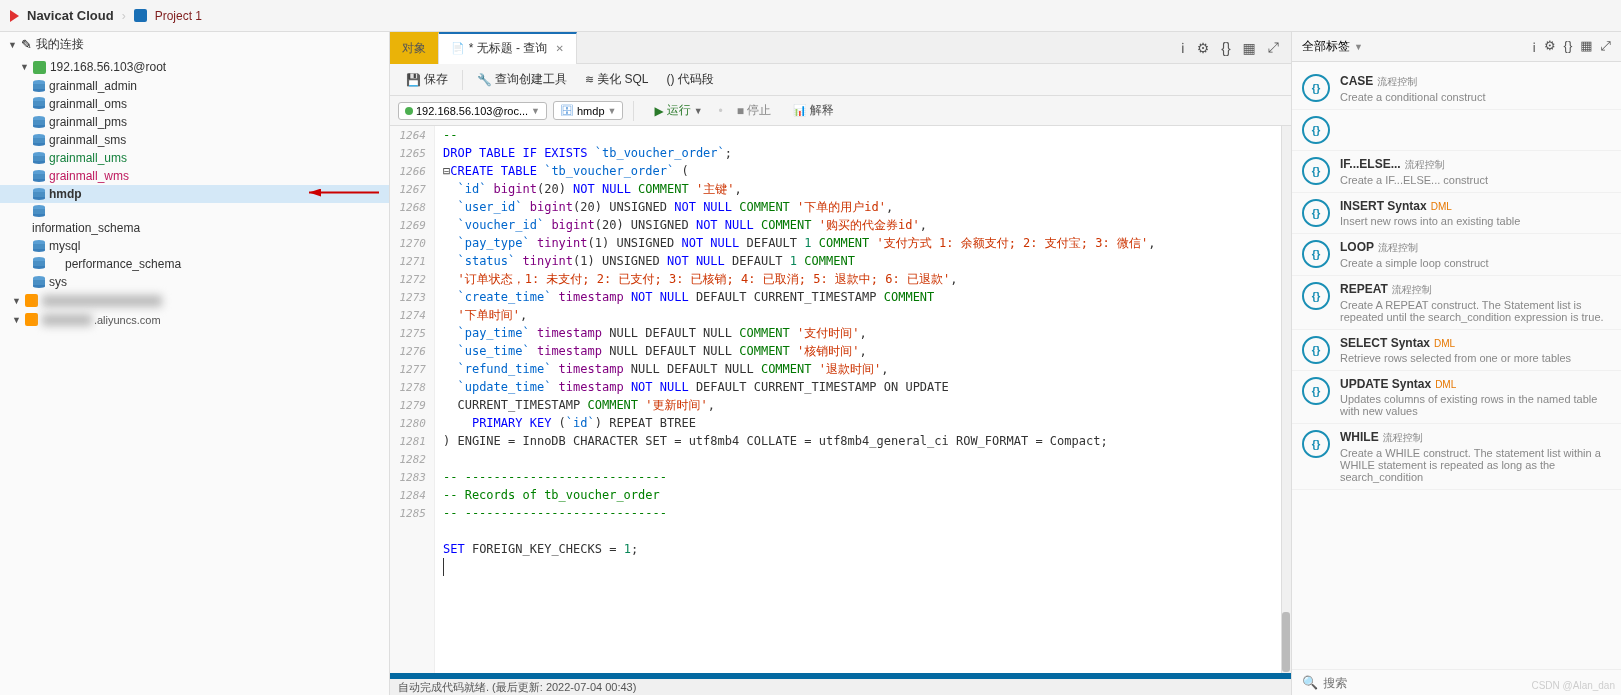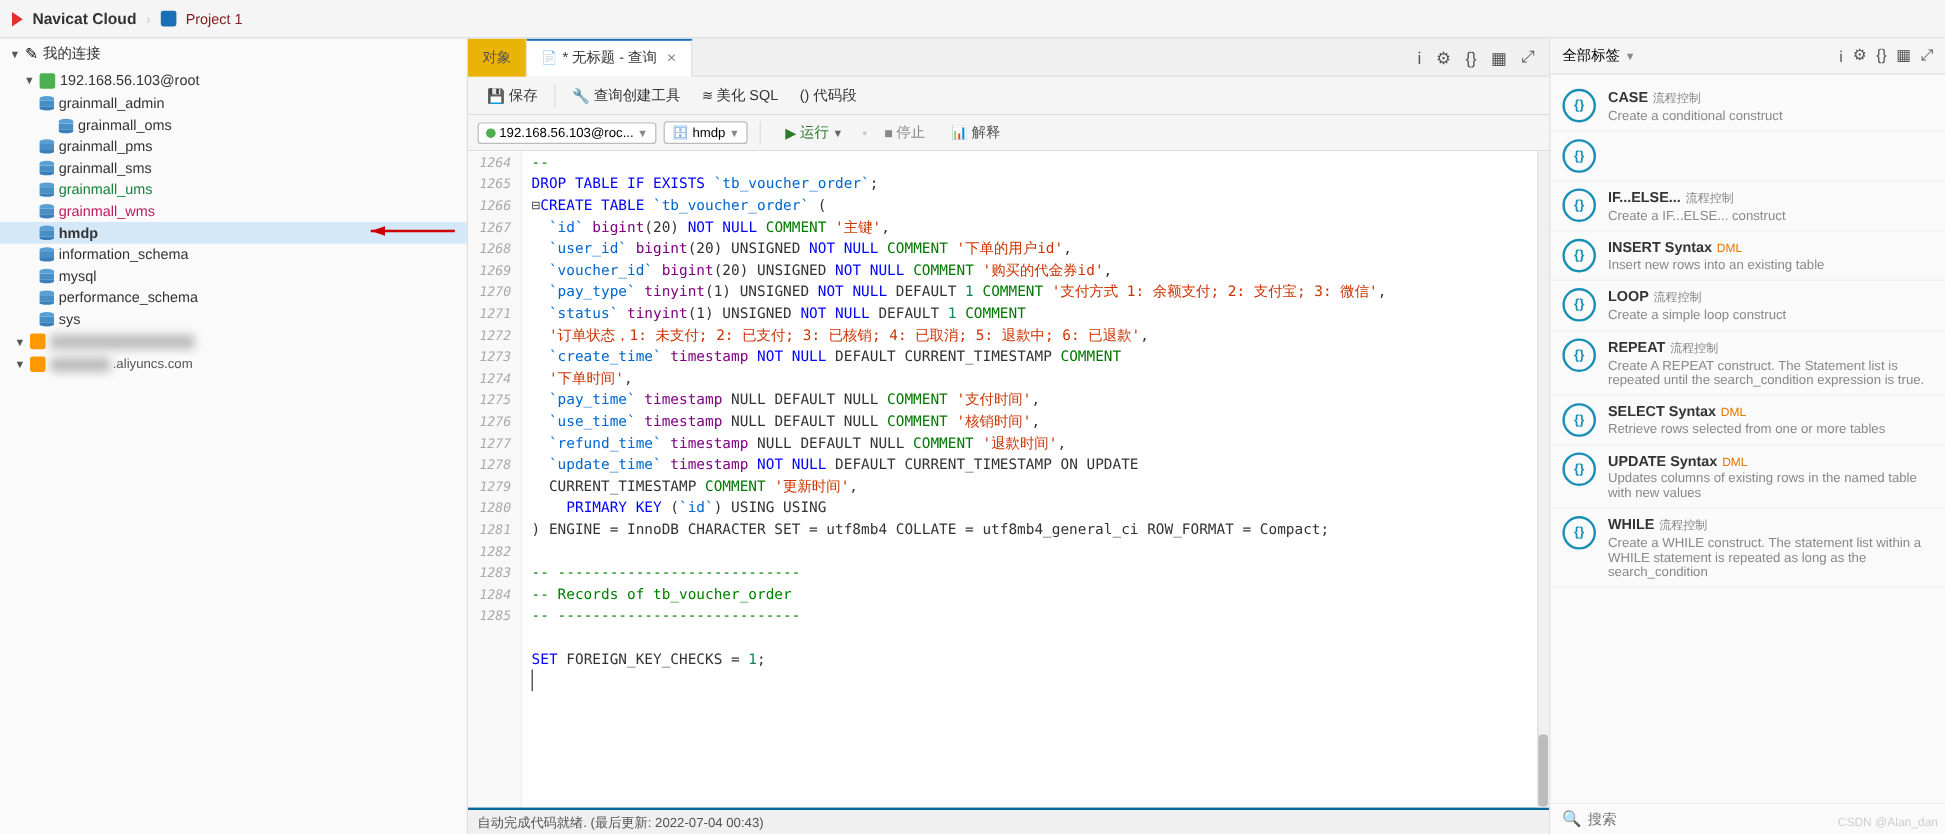--- a/index.html
+++ b/index.html
@@ -48,21 +48,21 @@
     .kw { color: #0000ff; }
     .kw2 { color: #007700; }
     .str { color: #cc3300; }
     .comment-text { color: #008000; }
     .tbl { color: #0066cc; }
     .plain { color: #333; }
     .type-kw { color: #800080; }
     .num { color: #098658; }
 
     
-    .status-bar { height: 22px; background: #f0f0f0; border-top: 2px solid #0369a1; display: flex; align-items: center; padding: 0 8px; font-size: 11px; color: #555; }
+    .status-bar { height: 22px; background: #f0f0f0; border-top: 6px solid #0369a1; display: flex; align-items: center; padding: 0 8px; font-size: 11px; color: #555; }
 
     
     .right-panel { width: 330px; background: #fafafa; border-left: 1px solid #ddd; display: flex; flex-direction: column; }
     .snippet-list { flex: 1; overflow-y: auto; padding: 6px 0; }
     .snippet-item { display: flex; gap: 10px; padding: 6px 10px; border-bottom: 1px solid #f0f0f0; cursor: pointer; }
     .snippet-icon { width: 28px; height: 28px; border: 2px solid #1a8fb5; border-radius: 50%; display: flex; align-items: center; justify-content: center; color: #1a8fb5; font-weight: bold; font-size: 11px; flex-shrink: 0; }
     .snippet-info { flex: 1; }
     .snippet-name { font-size: 12px; color: #333; font-weight: 600; }
     .snippet-name .badge { font-size: 10px; color: #888; font-weight: normal; margin-left: 4px; }
     .snippet-desc { font-size: 11px; color: #888; margin-top: 2px; }
@@ -103,21 +103,21 @@
 
         <div>
           <div style="display:flex;align-items:center;gap:4px;padding:2px 8px 2px 32px;cursor:pointer;">
             <div style="display:flex;flex-direction:column;align-items:center;width:13px;">
               <div style="width:12px;height:4px;background:#5a9fd4;border-radius:50% 50% 0 0;"></div>
               <div style="width:12px;height:5px;background:#4a8fc4;"></div>
               <div style="width:12px;height:3px;background:#3a7fba;border-radius:0 0 50% 50%;"></div>
             </div>
             <span style="font-size:12px;color:#333;">grainmall_admin</span>
           </div>
-          <div style="display:flex;align-items:flex-end;gap:4px;padding:2px 8px 2px 48px;cursor:pointer;">
+          <div style="display:flex;align-items:flex-start;gap:4px;padding:2px 8px 2px 32px;cursor:pointer;">
             <div style="display:flex;flex-direction:column;align-items:center;width:13px;">
               <div style="width:12px;height:4px;background:#5a9fd4;border-radius:50% 50% 0 0;"></div>
               <div style="width:12px;height:5px;background:#4a8fc4;"></div>
               <div style="width:12px;height:3px;background:#3a7fba;border-radius:0 0 50% 50%;"></div>
             </div>
             <span style="font-size:12px;color:#333;">grainmall_oms</span>
           </div>
           <div style="display:flex;align-items:center;gap:4px;padding:2px 8px 2px 32px;cursor:pointer;">
             <div style="display:flex;flex-direction:column;align-items:center;width:13px;">
               <div style="width:12px;height:4px;background:#5a9fd4;border-radius:50% 50% 0 0;"></div>
@@ -163,37 +163,37 @@
               <svg width="80" height="20" viewBox="0 0 80 20">
                 <defs>
                   <marker id="arrowhead" markerWidth="6" markerHeight="4" refX="6" refY="2" orient="auto">
                     <polygon points="0 0, 6 2, 0 4" fill="#cc0000"></polygon>
                   </marker>
                 </defs>
                 <line x1="75" y1="10" x2="5" y2="10" stroke="#cc0000" stroke-width="2" marker-end="url(#arrowhead)"></line>
               </svg>
             </div>
           </div>
-          <div style="display:flex;align-items:center;gap:4px;padding:2px 8px 2px 32px;cursor:pointer;">
+          <div style="display:flex;align-items:flex-start;gap:4px;padding:2px 8px 2px 32px;cursor:pointer;flex-direction:column;">
             <div style="display:flex;flex-direction:column;align-items:center;width:13px;">
               <div style="width:12px;height:4px;background:#5a9fd4;border-radius:50% 50% 0 0;"></div>
               <div style="width:12px;height:5px;background:#4a8fc4;"></div>
               <div style="width:12px;height:3px;background:#3a7fba;border-radius:0 0 50% 50%;"></div>
             </div>
             <span style="font-size:12px;color:#333;">information_schema</span>
           </div>
           <div style="display:flex;align-items:center;gap:4px;padding:2px 8px 2px 32px;cursor:pointer;">
             <div style="display:flex;flex-direction:column;align-items:center;width:13px;">
               <div style="width:12px;height:4px;background:#5a9fd4;border-radius:50% 50% 0 0;"></div>
               <div style="width:12px;height:5px;background:#4a8fc4;"></div>
               <div style="width:12px;height:3px;background:#3a7fba;border-radius:0 0 50% 50%;"></div>
             </div>
             <span style="font-size:12px;color:#333;">mysql</span>
           </div>
-          <div style="display:flex;align-items:center;gap:4px;padding:2px 8px 2px 32px;cursor:pointer;">
+          <div style="display:flex;align-items:flex-start;gap:20px;padding:2px 8px 2px 32px;cursor:pointer;">
             <div style="display:flex;flex-direction:column;align-items:center;width:13px;">
               <div style="width:12px;height:4px;background:#5a9fd4;border-radius:50% 50% 0 0;"></div>
               <div style="width:12px;height:5px;background:#4a8fc4;"></div>
               <div style="width:12px;height:3px;background:#3a7fba;border-radius:0 0 50% 50%;"></div>
             </div>
             <span style="font-size:12px;color:#333;">performance_schema</span>
           </div>
           <div style="display:flex;align-items:center;gap:4px;padding:2px 8px 2px 32px;cursor:pointer;">
             <div style="display:flex;flex-direction:column;align-items:center;width:13px;">
               <div style="width:12px;height:4px;background:#5a9fd4;border-radius:50% 50% 0 0;"></div>
@@ -320,21 +320,21 @@
         <div class="code-line"><span class="plain">  </span><span class="tbl">`id`</span><span class="plain"> </span><span class="type-kw">bigint</span><span class="plain">(20) </span><span class="kw">NOT NULL</span><span class="plain"> </span><span class="kw2">COMMENT</span><span class="plain"> </span><span class="str">'主键'</span><span class="plain">,</span></div>
         <div class="code-line"><span class="plain">  </span><span class="tbl">`user_id`</span><span class="plain"> </span><span class="type-kw">bigint</span><span class="plain">(20) UNSIGNED </span><span class="kw">NOT NULL</span><span class="plain"> </span><span class="kw2">COMMENT</span><span class="plain"> </span><span class="str">'下单的用户id'</span><span class="plain">,</span></div>
         <div class="code-line"><span class="plain">  </span><span class="tbl">`voucher_id`</span><span class="plain"> </span><span class="type-kw">bigint</span><span class="plain">(20) UNSIGNED </span><span class="kw">NOT NULL</span><span class="plain"> </span><span class="kw2">COMMENT</span><span class="plain"> </span><span class="str">'购买的代金券id'</span><span class="plain">,</span></div>
         <div class="code-line" style="white-space:pre-wrap;height:auto;min-height:18px;display:block;"><span class="plain">  </span><span class="tbl">`pay_type`</span><span class="plain"> </span><span class="type-kw">tinyint</span><span class="plain">(1) UNSIGNED </span><span class="kw">NOT NULL</span><span class="plain"> DEFAULT </span><span class="num">1</span><span class="plain"> </span><span class="kw2">COMMENT</span><span class="plain"> </span><span class="str">'支付方式 1: 余额支付; 2: 支付宝; 3: 微信'</span><span class="plain">,</span></div>
         <div class="code-line" style="white-space:pre-wrap;height:auto;min-height:18px;display:block;"><span class="plain">  </span><span class="tbl">`status`</span><span class="plain"> </span><span class="type-kw">tinyint</span><span class="plain">(1) UNSIGNED </span><span class="kw">NOT NULL</span><span class="plain"> DEFAULT </span><span class="num">1</span><span class="plain"> </span><span class="kw2">COMMENT</span><br><span class="plain">  </span><span class="str">'订单状态，1: 未支付; 2: 已支付; 3: 已核销; 4: 已取消; 5: 退款中; 6: 已退款'</span><span class="plain">,</span></div>
         <div class="code-line" style="white-space:pre-wrap;height:auto;min-height:18px;display:block;"><span class="plain">  </span><span class="tbl">`create_time`</span><span class="plain"> </span><span class="type-kw">timestamp</span><span class="plain"> </span><span class="kw">NOT NULL</span><span class="plain"> DEFAULT CURRENT_TIMESTAMP </span><span class="kw2">COMMENT</span><br><span class="plain">  </span><span class="str">'下单时间'</span><span class="plain">,</span></div>
         <div class="code-line"><span class="plain">  </span><span class="tbl">`pay_time`</span><span class="plain"> </span><span class="type-kw">timestamp</span><span class="plain"> NULL DEFAULT NULL </span><span class="kw2">COMMENT</span><span class="plain"> </span><span class="str">'支付时间'</span><span class="plain">,</span></div>
         <div class="code-line"><span class="plain">  </span><span class="tbl">`use_time`</span><span class="plain"> </span><span class="type-kw">timestamp</span><span class="plain"> NULL DEFAULT NULL </span><span class="kw2">COMMENT</span><span class="plain"> </span><span class="str">'核销时间'</span><span class="plain">,</span></div>
         <div class="code-line"><span class="plain">  </span><span class="tbl">`refund_time`</span><span class="plain"> </span><span class="type-kw">timestamp</span><span class="plain"> NULL DEFAULT NULL </span><span class="kw2">COMMENT</span><span class="plain"> </span><span class="str">'退款时间'</span><span class="plain">,</span></div>
         <div class="code-line" style="white-space:pre-wrap;height:auto;min-height:18px;display:block;"><span class="plain">  </span><span class="tbl">`update_time`</span><span class="plain"> </span><span class="type-kw">timestamp</span><span class="plain"> </span><span class="kw">NOT NULL</span><span class="plain"> DEFAULT CURRENT_TIMESTAMP ON UPDATE<br>  CURRENT_TIMESTAMP </span><span class="kw2">COMMENT</span><span class="plain"> </span><span class="str">'更新时间'</span><span class="plain">,</span></div>
-        <div class="code-line"><span class="plain">    </span><span class="kw">PRIMARY KEY</span><span class="plain"> (</span><span class="tbl">`id`</span><span class="plain">) USING USING</span></div>
+        <div class="code-line"><span class="plain">    </span><span class="kw">PRIMARY KEY</span><span class="plain"> (</span><span class="tbl">`id`</span><span class="plain">) REPEAT BTREE</span></div>
         <div class="code-line"><span class="plain">) ENGINE = InnoDB CHARACTER SET = utf8mb4 COLLATE = utf8mb4_general_ci ROW_FORMAT = Compact;</span></div>
         <div class="code-line"></div>
         <div class="code-line"><span class="comment-text">-- ----------------------------</span></div>
         <div class="code-line"><span class="comment-text">-- Records of tb_voucher_order</span></div>
         <div class="code-line"><span class="comment-text">-- ----------------------------</span></div>
         <div class="code-line"></div>
         <div class="code-line"><span class="kw">SET</span><span class="plain"> FOREIGN_KEY_CHECKS = </span><span class="num">1</span><span class="plain">;</span></div>
         <div class="code-line"><span style="color:#333;border-left:1.5px solid #333;">&nbsp;</span></div>
       </div>
 

